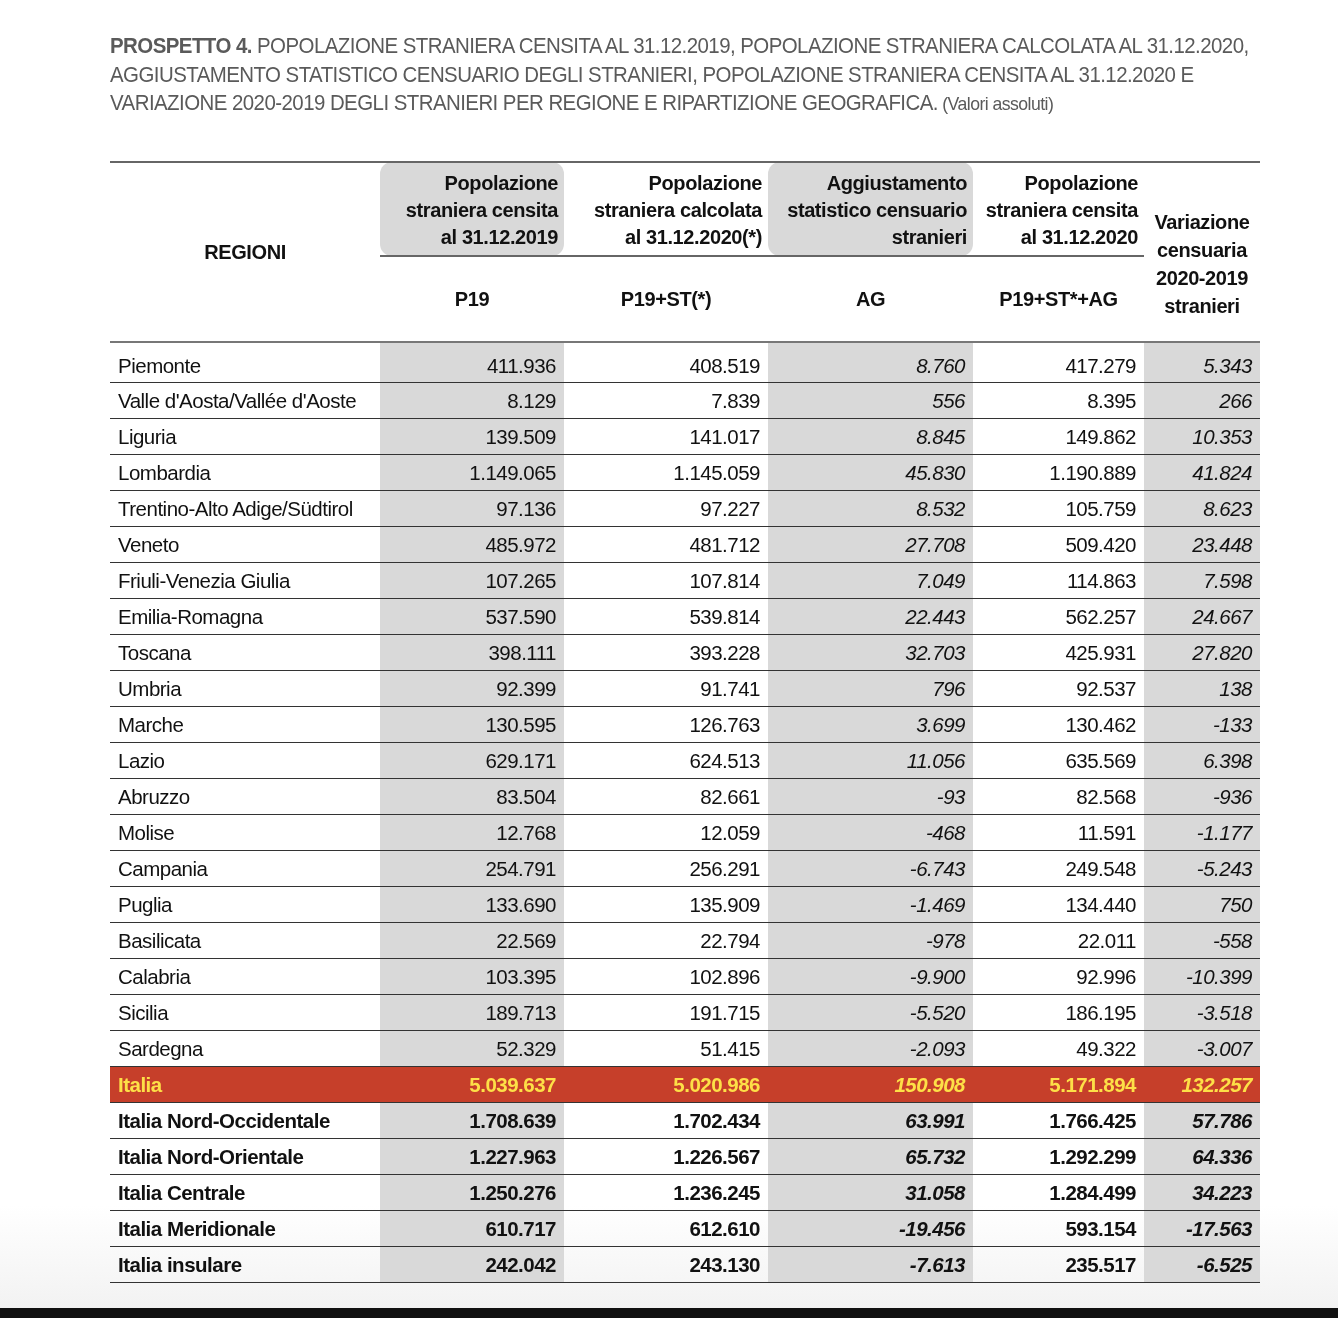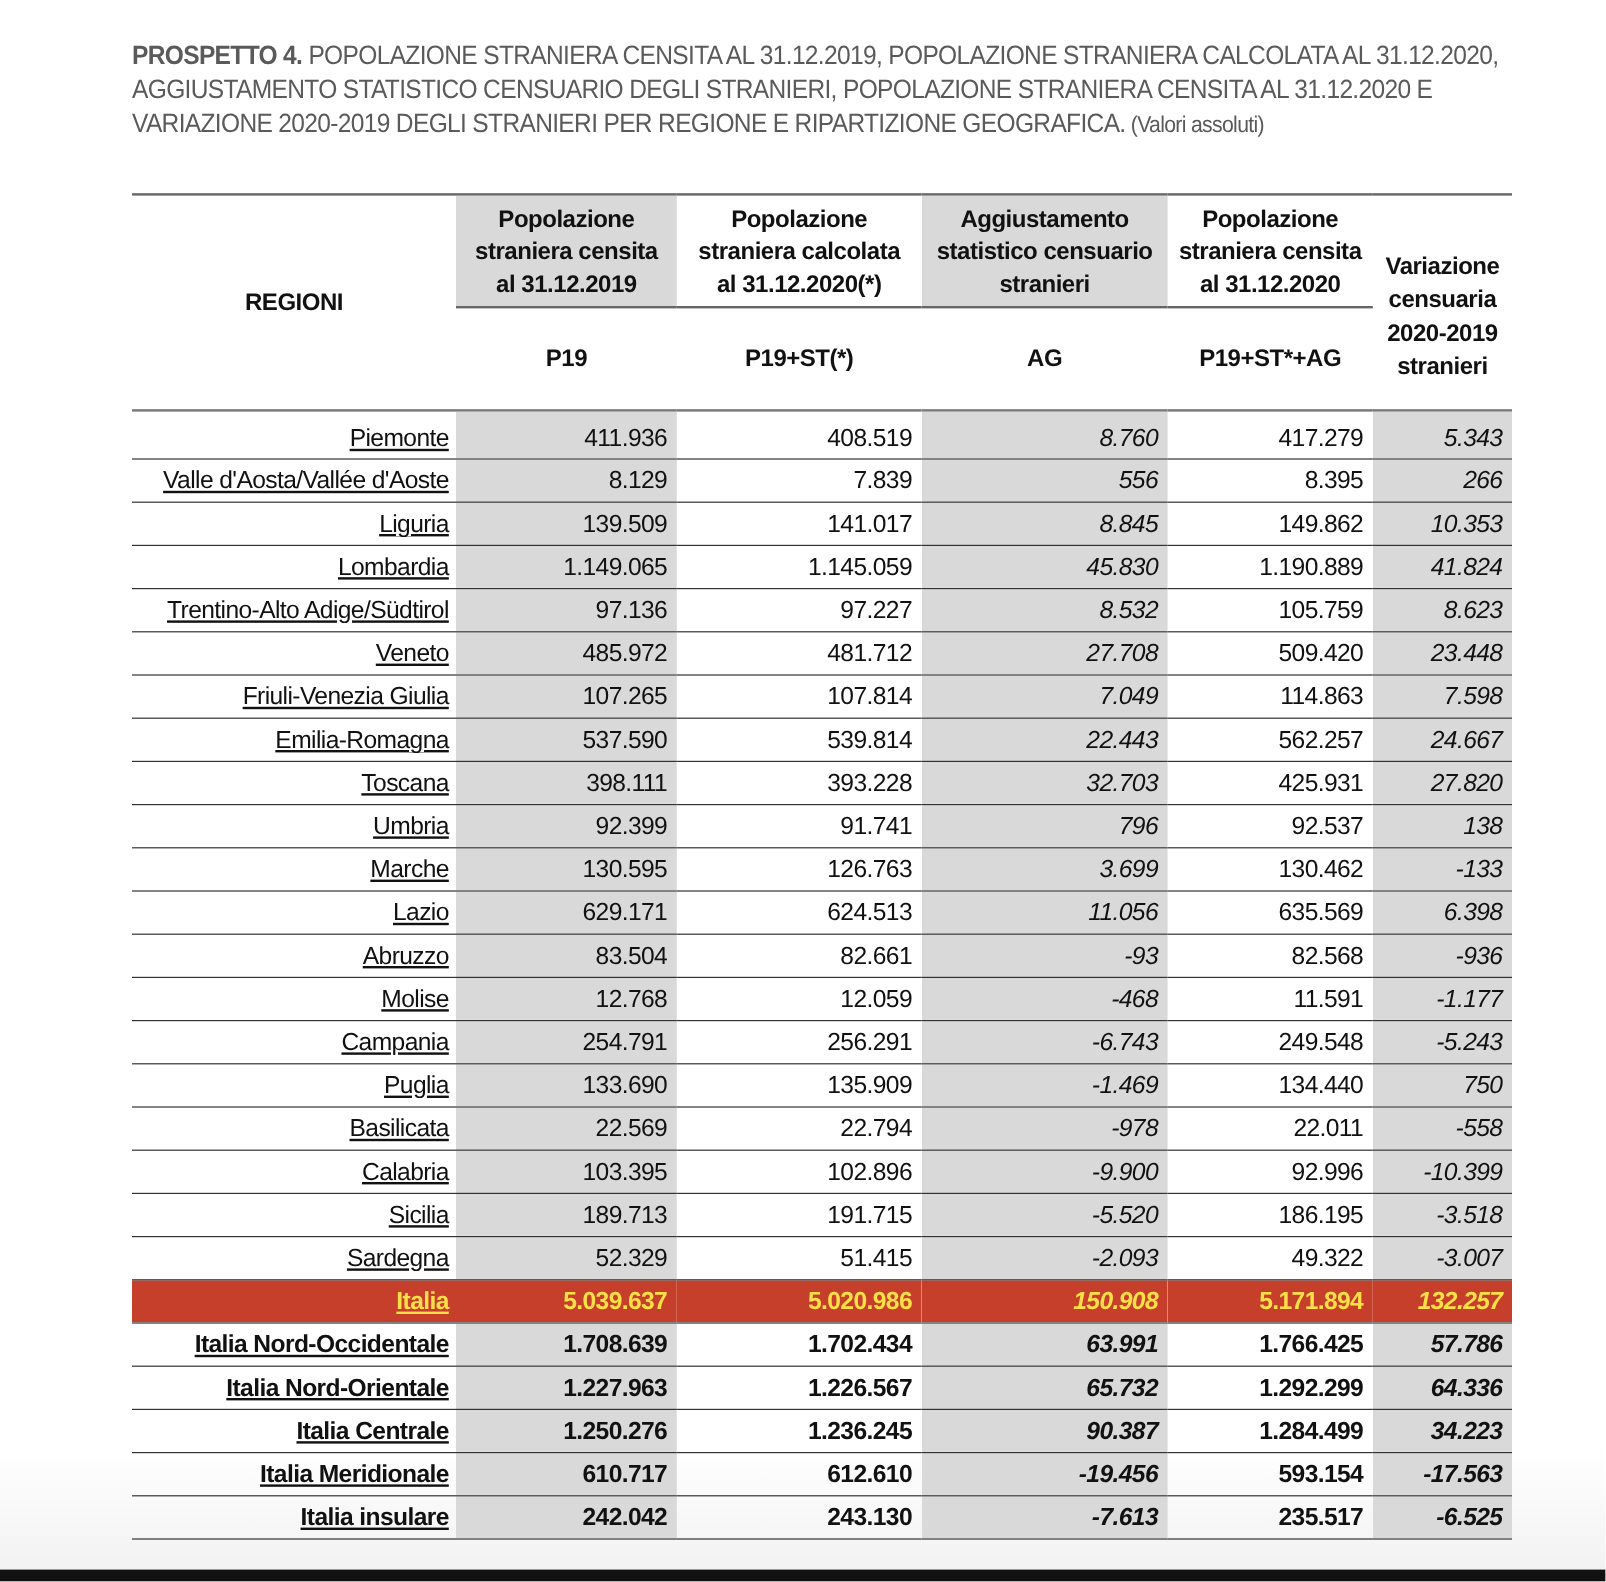--- a/index.html
+++ b/index.html
@@ -68,33 +68,33 @@
     }
     thead tr.h1 th { border-top: 2px solid #666; }
     thead th {
       font-weight: bold;
       font-size: 20px;
       line-height: 27px;
       letter-spacing: -0.4px;
       color: #111;
     }
     .hdr-region { vertical-align: middle; }
-    .hdr-top { text-align: center; vertical-align: bottom; height: 88px; padding-bottom: 4px; }
+    .hdr-top { text-align: right; vertical-align: bottom; height: 88px; padding-bottom: 4px; border-radius: 12px; }
     .hdr-sub { vertical-align: middle; height: 84px; border-top: 2px solid #666; }
     .hdr-var { text-align: center; vertical-align: middle; white-space: normal; line-height: 28px; padding-top: 24px; }
     .shade { background: #d9d9d9; }
 
     tbody tr.first td { border-top: 2px solid #777; }
     tbody td {
       height: 35px;
       border-bottom: 1.5px solid #333;
       font-size: 20.5px;
       letter-spacing: -0.5px;
     }
-    tbody td.name { text-align: right; padding-left: 8px; text-decoration: underline; }
+    tbody td.name { text-align: left; padding-left: 8px; }
     tbody td.num { text-align: right; padding-right: 8px; }
     tbody td.it { font-style: italic; }
     tbody tr.first td { padding-top: 6px; height: 33px; }
     tr.total td {
       background: #c63f2a !important;
       color: #fde047;
       font-weight: bold;
     }
     tr.macro td { font-weight: bold; }
   </style>
@@ -334,21 +334,21 @@
           <td class="num shade">1.227.963</td>
           <td class="num">1.226.567</td>
           <td class="num shade it">65.732</td>
           <td class="num">1.292.299</td>
           <td class="num shade it">64.336</td>
         </tr>
         <tr class="macro">
           <td class="name">Italia Centrale</td>
           <td class="num shade">1.250.276</td>
           <td class="num">1.236.245</td>
-          <td class="num shade it">90.387</td>
+          <td class="num shade it">31.058</td>
           <td class="num">1.284.499</td>
           <td class="num shade it">34.223</td>
         </tr>
         <tr class="macro">
           <td class="name">Italia Meridionale</td>
           <td class="num shade">610.717</td>
           <td class="num">612.610</td>
           <td class="num shade it">-19.456</td>
           <td class="num">593.154</td>
           <td class="num shade it">-17.563</td>

